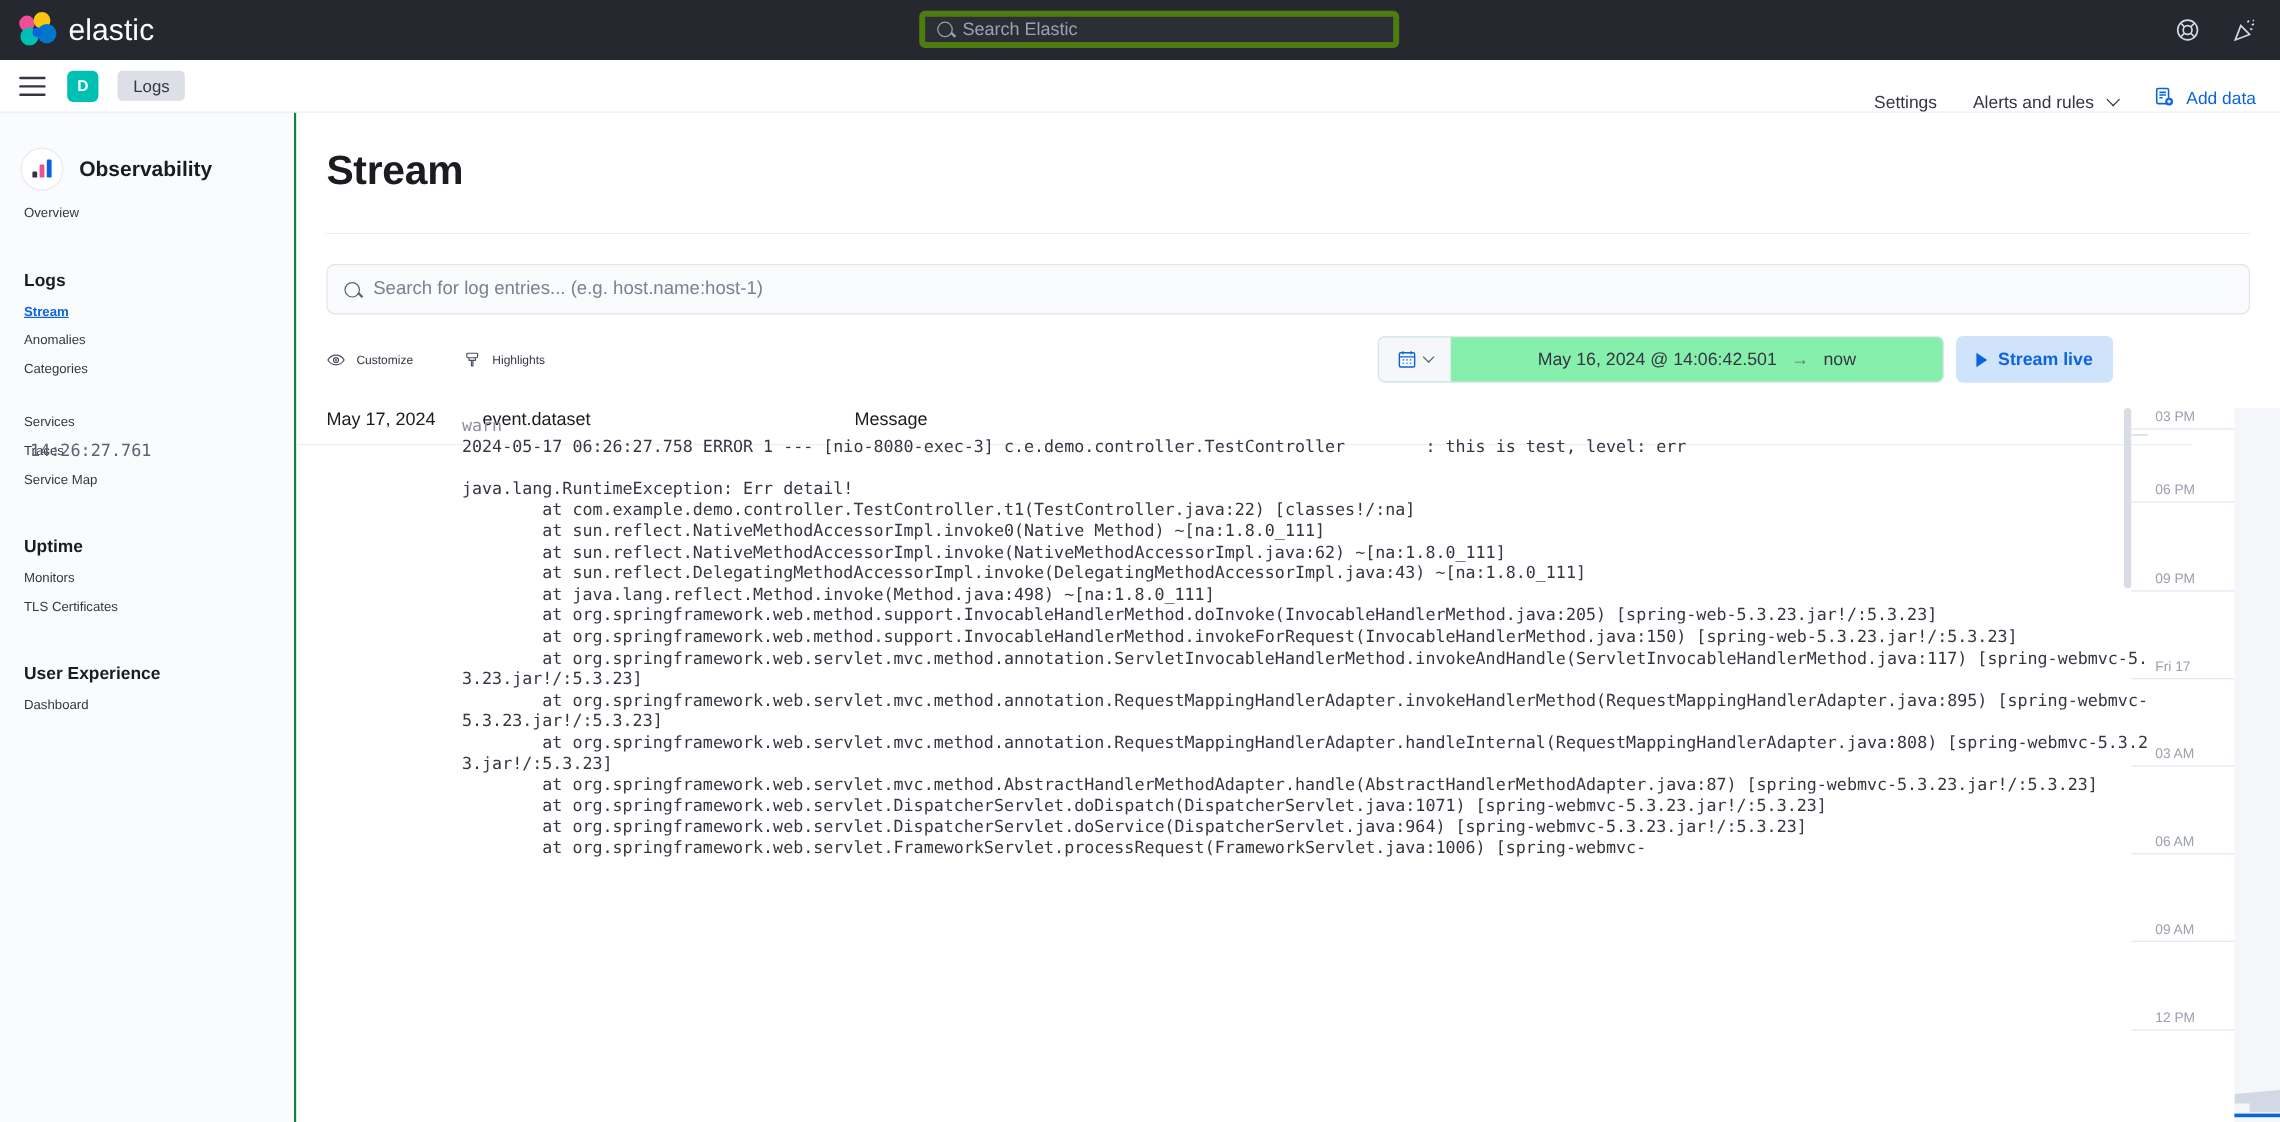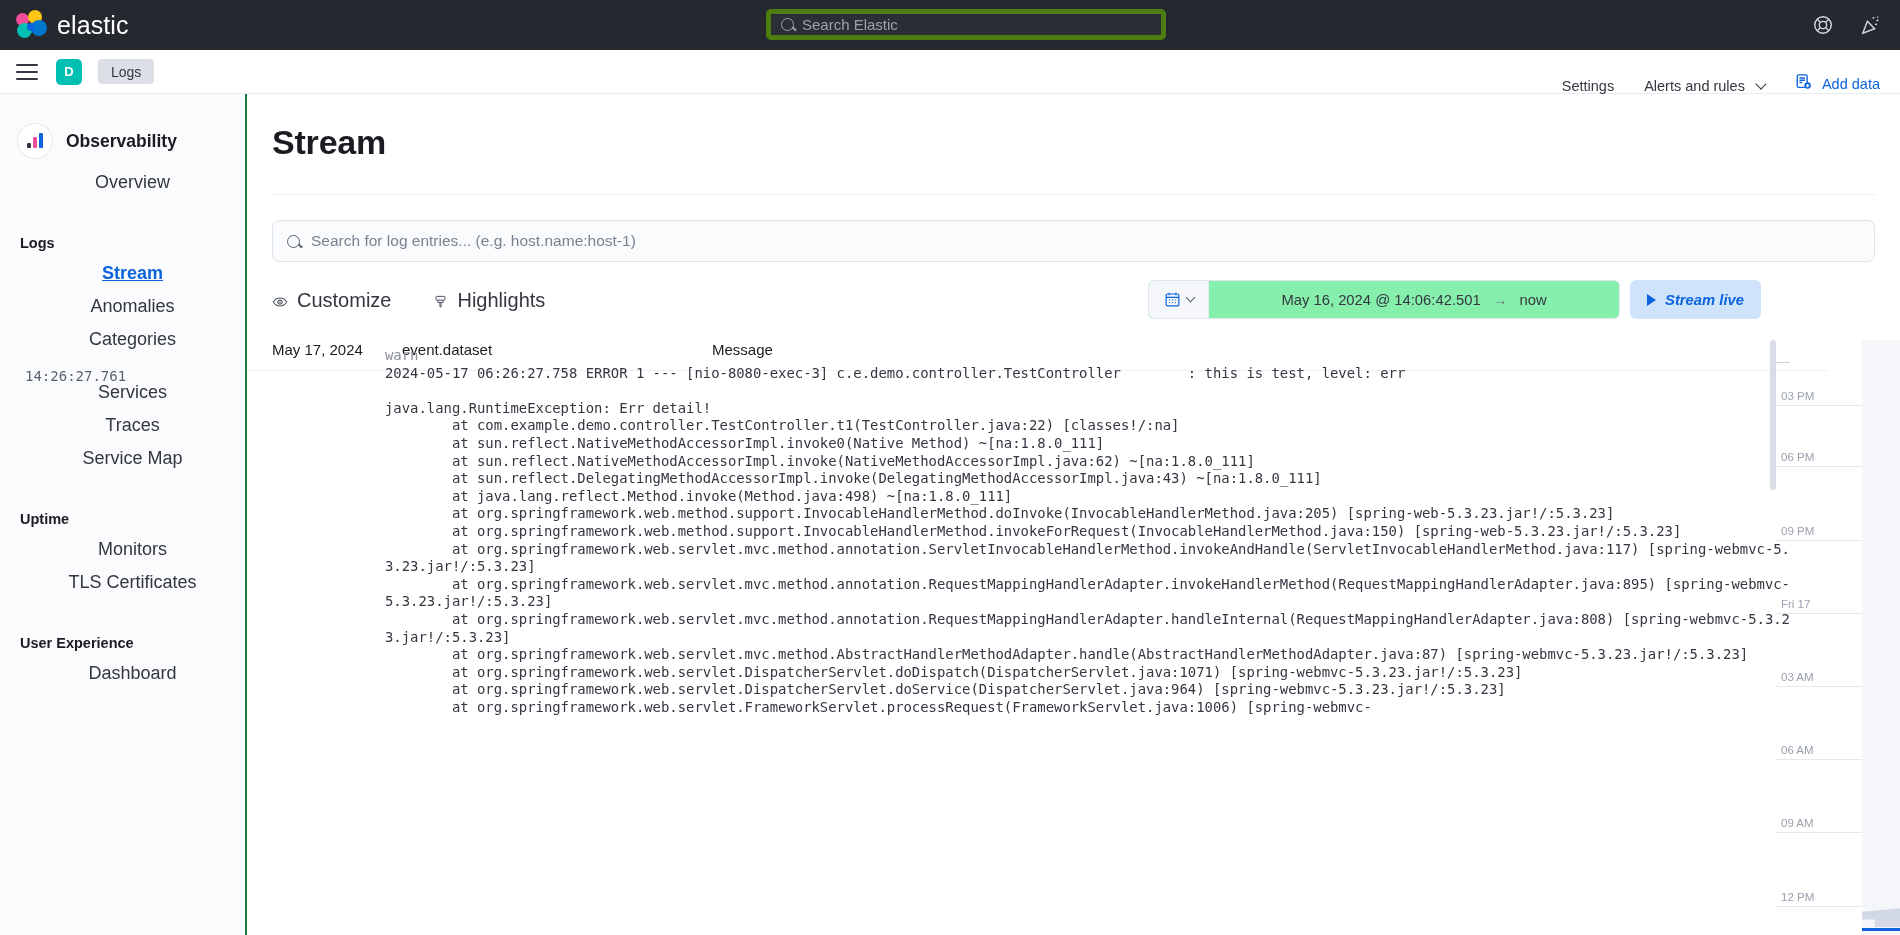--- a/index.html
+++ b/index.html
@@ -101,21 +101,21 @@
   #obs-icon i:nth-child(1) { height: 5px;  background: #343741; }
   #obs-icon i:nth-child(2) { height: 11px; background: #f04e98; }
   #obs-icon i:nth-child(3) { height: 15px; background: #0b64dd; }
   #obs-title { font-size: 17.5px; font-weight: 700; color: #1a1c21; }
   .nav-group { margin-top: 20px; }
   .nav-group-title {
     font-size: 14.5px; font-weight: 700; color: #1a1c21;
     padding: 16px 0 6px 20px;
   }
   .nav-item {
-    font-size: 18px; color: #343741; padding: 6px 0 6px 20px; cursor: pointer; text-align: center;
+    font-size: 11px; color: #343741; padding: 6px 0 6px 20px; cursor: pointer;
   }
   .nav-item.solo { padding-top: 14px; }
   .nav-item.active { color: #0b64dd; font-weight: 700; text-decoration: underline; }
 
   
   #main { position: absolute; left: 247px; top: 94px; right: 0; bottom: 0; background: #fff; }
   #page-title {
     font-size: 34px; font-weight: 700; color: #1a1c21;
     padding: 29px 0 0 25px; letter-spacing: -.2px;
   }
@@ -127,21 +127,21 @@
     display: flex; align-items: center; gap: 11px; padding: 0 14px;
   }
   #log-search .ph { color: #7b8190; font-size: 15.5px; }
   .mag.dark { border-color: #5b616e; }
   .mag.dark::after { background: #5b616e; }
 
   #toolbar {
     margin: 17px 25px 0 25px; height: 42px; position: relative;
     display: flex; align-items: center; gap: 42px;
   }
-  .tool-btn { display: flex; align-items: center; gap: 9px; font-size: 20px; color: #343741; cursor: pointer; }
+  .tool-btn { display: flex; align-items: center; gap: 9px; font-size: 10px; color: #343741; cursor: pointer; }
   .eye-ic { width: 16px; height: 16px; }
   .brush-ic { width: 15px; height: 16px; }
 
   #date-controls {
     position: absolute; right: 114px; top: 1px; display: flex; align-items: center; gap: 10px;
   }
   #date-picker {
     display: flex; align-items: center; height: 39px;
     border: 1px solid #e1e5ed; border-radius: 6px; overflow: hidden; background: #86efac;
     width: 472px;
@@ -156,21 +156,21 @@
     transform: translateY(-2px) rotate(45deg);
   }
   #date-range {
     flex: 1; display: flex; align-items: center; justify-content: center; gap: 12px;
     font-size: 14.8px; color: #343741;
   }
   #date-range .arrow { color: #69707d; }
   #stream-live {
     height: 39px; padding: 0 17px; border-radius: 6px; background: #cfe3fb;
     display: flex; align-items: center; gap: 9px; cursor: pointer;
-    color: #0b64dd; font-size: 14.8px; font-weight: 600; font-style: italic;
+    color: #0b64dd; font-size: 14.8px; font-weight: 600;
   }
   .play-ic { width: 0; height: 0; border-left: 9px solid #0b64dd; border-top: 6px solid transparent; border-bottom: 6px solid transparent; }
 
   
   #table-head {
     margin: 20px 0 0 0; padding: 0 25px 12px 25px;
     display: flex; font-size: 15px; color: #1a1c21; font-weight: 400;
     border-bottom: 1px solid #eceff4;
     width: 1580px;
   }
@@ -194,21 +194,21 @@
     white-space: pre-wrap; word-break: break-all;
   }
   .partial-top { color: #8a8f9b; }
 
   
   #minimap {
     position: absolute; right: 0; top: 340px; bottom: 0; width: 124px;
     border-left: 0; overflow: hidden;
   }
   .mm-tick { position: absolute; left: 0; width: 86px; }
-  .mm-tick .lbl { font-size: 11.5px; color: #9aa0ad; padding-left: 5px; margin-top: 48px; }
+  .mm-tick .lbl { font-size: 11.5px; color: #9aa0ad; padding-left: 20px; }
   .mm-tick .ln { border-top: 1px solid #e3e7ee; margin-top: 3px; width: 86px; }
   #mm-band {
     position: absolute; left: 86px; top: 0; bottom: 0; width: 58px; background: #f4f6fa;
   }
   #mm-density {
     position: absolute; left: 86px; bottom: 8px; width: 58px; height: 34px;
     background: #d3d9e4;
     clip-path: polygon(0 55%, 100% 40%, 100% 100%, 22% 100%, 22% 78%, 0 78%);
   }
   #mm-current {

